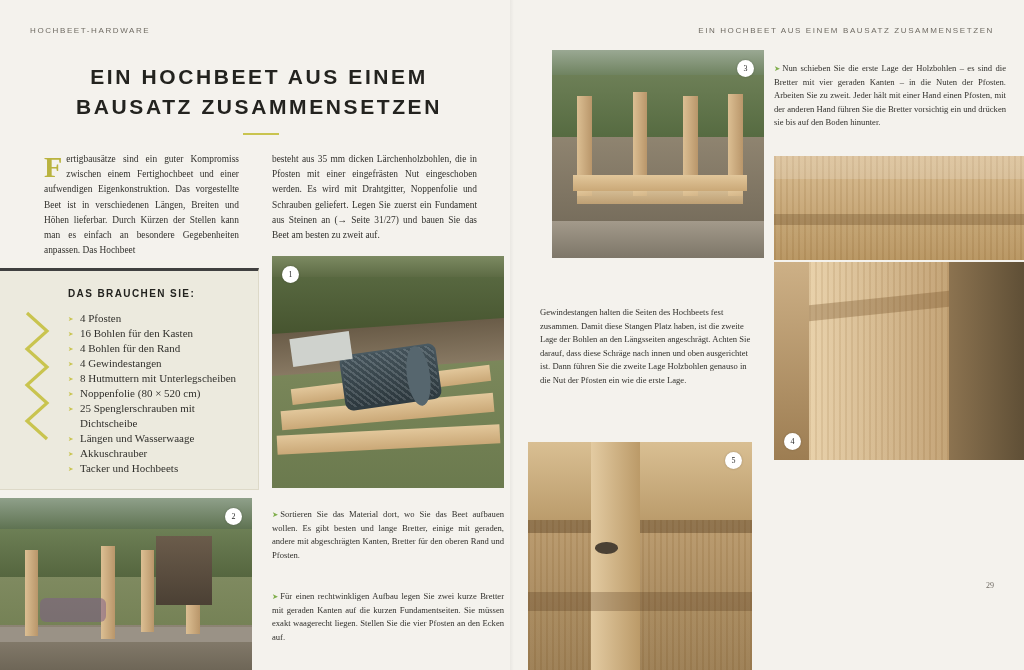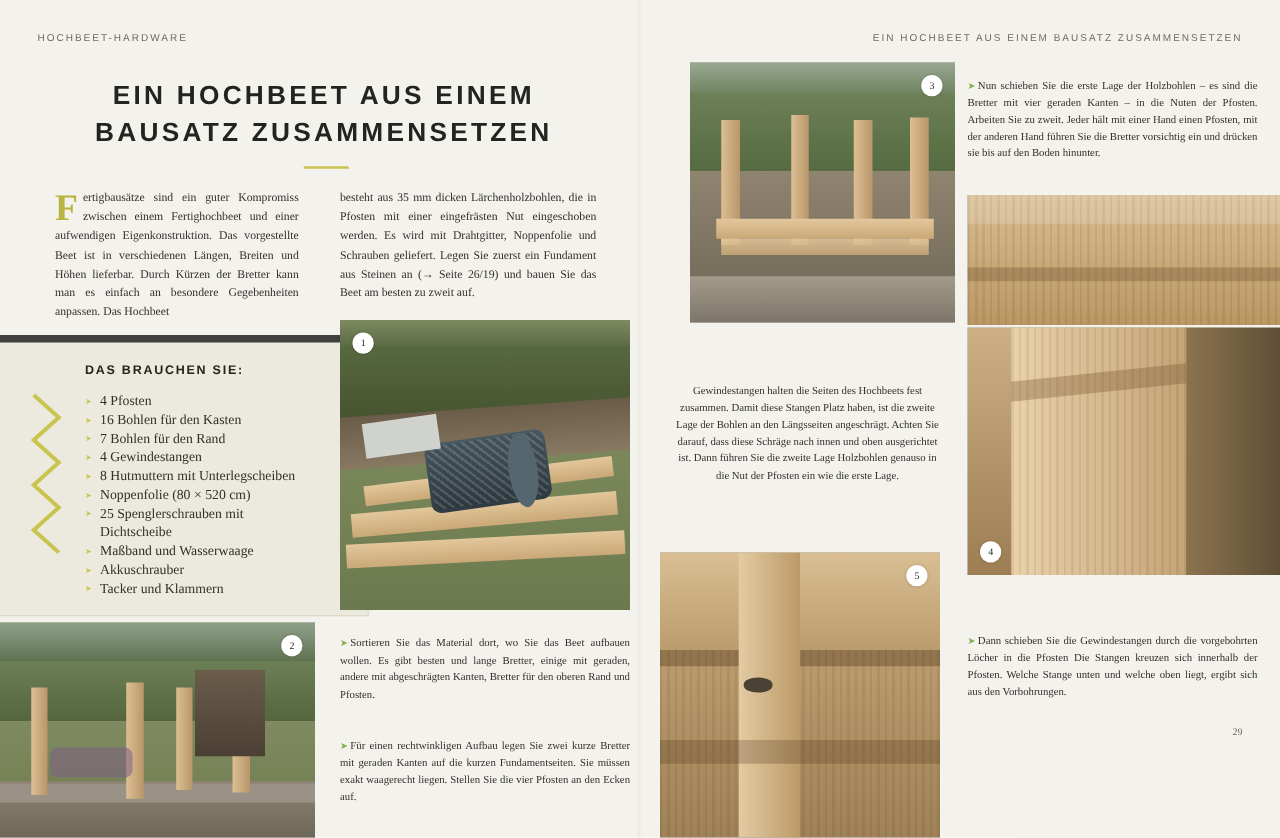--- a/index.html
+++ b/index.html
@@ -96,24 +96,23 @@
   }
 
   
   .matbox {
     position: absolute;
     left: 0px;
     top: 268px;
     width: 258px;
     height: 218px;
     background: #eceade;
-    border-top: 6px solid #404040;
+    border-top: 3px solid #404040;
     border-bottom: 1px solid #ddd9c8;
     border-right: 1px solid #ddd9c8;
-    padding-left: 36px;
   }
   .matbox h3 {
     margin: 0;
     position: absolute;
     left: 68px;
     top: 17px;
     font-size: 10px;
     letter-spacing: 1.4px;
     color: #23231f;
     text-transform: uppercase;
@@ -179,21 +178,21 @@
     line-height: 13.6px;
     color: #31302c;
     text-align: justify;
   }
   .cap .arrow {
     color: #7fae4b;
     font-size: 7.5px;
     padding-right: 2px;
   }
   .cap-right {
-    text-align: center;
+    text-align: left;
   }
   .pagenum {
     position: absolute;
     right: 30px;
     bottom: 18px;
     font-family: "Liberation Serif", serif;
     font-size: 8px;
     color: #6f6b63;
   }
   .ph-green { position:absolute; left:0; top:0; right:0; height:46%; background:linear-gradient(#7c8f63,#55663f); }
@@ -215,40 +214,40 @@
   <div class="gutter"></div>
 
   <div class="runhead runhead-left">HOCHBEET-HARDWARE</div>
   <div class="runhead runhead-right">Ein Hochbeet aus einem Bausatz zusammensetzen</div>
 
   <div class="title">EIN HOCHBEET AUS EINEM BAUSATZ ZUSAMMENSETZEN</div>
   <div class="title-rule"></div>
 
   <div class="intro intro-col1">
     <span class="dropcap">F</span>
-    <span>ertigbausätze sind ein guter Kompromiss zwischen einem Fertighochbeet und einer aufwendigen Eigenkonstruktion. Das vorgestellte Beet ist in verschiedenen Längen, Breiten und Höhen lieferbar. Durch Kürzen der Bretter kann man es einfach an besondere Gegebenheiten anpassen. Das Hochbeet</span>
-  </div>
-  <div class="intro intro-col2">besteht aus 35 mm dicken Lärchenholzbohlen, die in Pfosten mit einer eingefrästen Nut eingeschoben werden. Es wird mit Drahtgitter, Noppenfolie und Schrauben geliefert. Legen Sie zuerst ein Fundament aus Steinen an (→ Seite 26/19) und bauen Sie das Beet am besten zu zweit auf.</div>
+    <span>ertigbausätze sind ein guter Kompromiss zwischen einem Fertighochbeet und einer aufwendigen Eigenkonstruktion. Das vorgestellte Beet ist in verschiedenen Längen, Breiten und Höhen lieferbar. Durch Kürzen der Stellen kann man es einfach an besondere Gegebenheiten anpassen. Das Hochbeet</span>
+  </div>
+  <div class="intro intro-col2">besteht aus 35 mm dicken Lärchenholzbohlen, die in Pfosten mit einer eingefrästen Nut eingeschoben werden. Es wird mit Drahtgitter, Noppenfolie und Schrauben geliefert. Legen Sie zuerst ein Fundament aus Steinen an (→ Seite 31/27) und bauen Sie das Beet am besten zu zweit auf.</div>
 
   <div class="matbox">
     <svg class="zigzag" viewBox="0 0 26 130">
       <polyline points="3,2 23,20 3,38 23,56 3,74 23,92 3,110 23,128" fill="none" stroke="#c9c44f" stroke-width="3.2" stroke-linejoin="miter"></polyline>
     </svg>
     <h3>DAS BRAUCHEN SIE:</h3>
     <ul class="matlist">
       <li>4 Pfosten</li>
       <li>16 Bohlen für den Kasten</li>
-      <li>7 Bohlen für den Rand</li>
+      <li>4 Bohlen für den Rand</li>
       <li>4 Gewindestangen</li>
       <li>8 Hutmuttern mit Unterlegscheiben</li>
       <li>Noppenfolie (80 × 520 cm)</li>
       <li>25 Spenglerschrauben mit Dichtscheibe</li>
-      <li>Maßband und Wasserwaage</li>
+      <li>Längen und Wasserwaage</li>
       <li>Akkuschrauber</li>
-      <li>Tacker und Klammern</li>
+      <li>Tacker und Hochbeets</li>
     </ul>
   </div>
 
   <div class="photo" style="left:272px; top:256px; width:232px; height:232px;">
     <div style="position:absolute;left:0;top:0;right:0;height:34%;background:linear-gradient(#5e6f46,#46542f);"></div>
     <div style="position:absolute;left:0;top:0;right:0;height:9%;background:linear-gradient(#7c8a62,#5d6b44);"></div>
     <div style="position:absolute;left:0;top:34%;right:0;bottom:0;background:linear-gradient(#7e8a5d,#6b7a4e);"></div>
     <div style="position:absolute;left:0;top:30%;right:0;height:18%;background:linear-gradient(#6a5c48,#887963);transform:skewY(-4deg);"></div>
     <div class="plank" style="left:8%;top:52%;width:86%;height:7%;transform:rotate(-7deg);"></div>
     <div class="plank" style="left:4%;top:63%;width:92%;height:8%;transform:rotate(-5deg);"></div>
@@ -319,18 +318,15 @@
   <div class="cap" style="left:272px; top:508px; width:232px;">
     <span class="arrow">➤</span><span>Sortieren Sie das Material dort, wo Sie das Beet aufbauen wollen. Es gibt besten und lange Bretter, einige mit geraden, andere mit abgeschrägten Kanten, Bretter für den oberen Rand und Pfosten.</span>
   </div>
   <div class="cap" style="left:272px; top:590px; width:232px;">
     <span class="arrow">➤</span><span>Für einen rechtwinkligen Aufbau legen Sie zwei kurze Bretter mit geraden Kanten auf die kurzen Fundamentseiten. Sie müssen exakt waagerecht liegen. Stellen Sie die vier Pfosten an den Ecken auf.</span>
   </div>
   <div class="cap" style="left:774px; top:62px; width:232px;font-family:Liberation Serif, serif;">
     <span class="arrow">➤</span><span>Nun schieben Sie die erste Lage der Holzbohlen – es sind die Bretter mit vier geraden Kanten – in die Nuten der Pfosten. Arbeiten Sie zu zweit. Jeder hält mit einer Hand einen Pfosten, mit der anderen Hand führen Sie die Bretter vorsichtig ein und drücken sie bis auf den Boden hinunter.</span>
   </div>
   <div class="cap cap-right" style="left:540px; top:306px; width:212px;">Gewindestangen halten die Seiten des Hochbeets fest zusammen. Damit diese Stangen Platz haben, ist die zweite Lage der Bohlen an den Längsseiten angeschrägt. Achten Sie darauf, dass diese Schräge nach innen und oben ausgerichtet ist. Dann führen Sie die zweite Lage Holzbohlen genauso in die Nut der Pfosten ein wie die erste Lage.</div>
-  <div class="cap" style="left:774px; top:506px; width:232px;">
-    <span class="arrow">➤</span><span>Dann schieben Sie die Gewindestangen durch die vorgebohrten Löcher in die Pfosten Die Stangen kreuzen sich innerhalb der Pfosten. Welche Stange unten und welche oben liegt, ergibt sich aus den Vorbohrungen.</span>
-  </div>
 
   <div class="pagenum">29</div>
 </div>
 
 </body></html>

